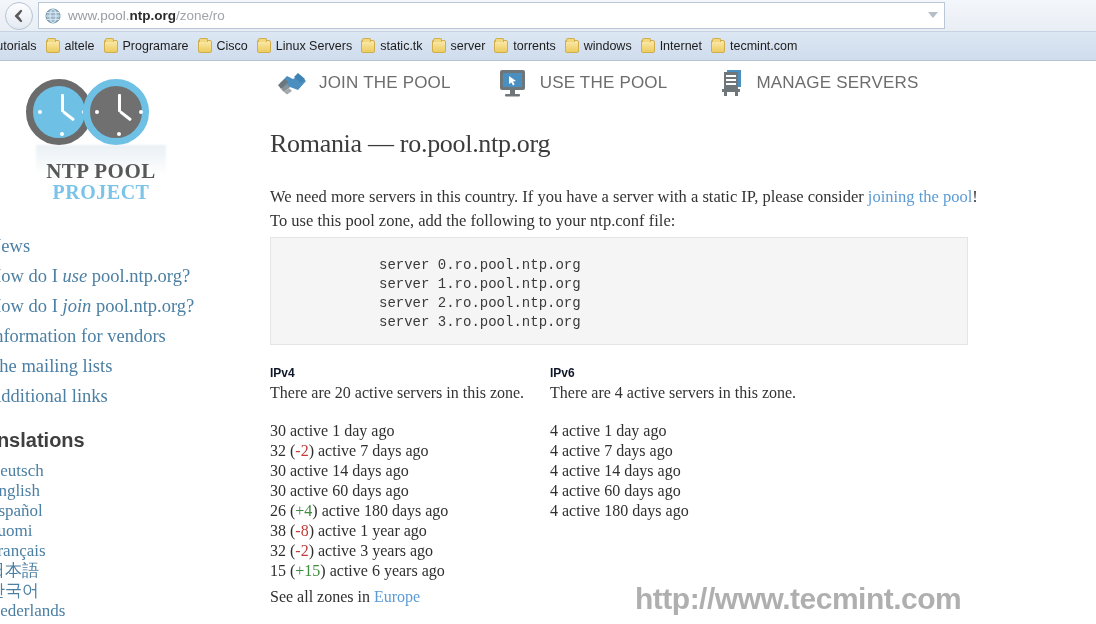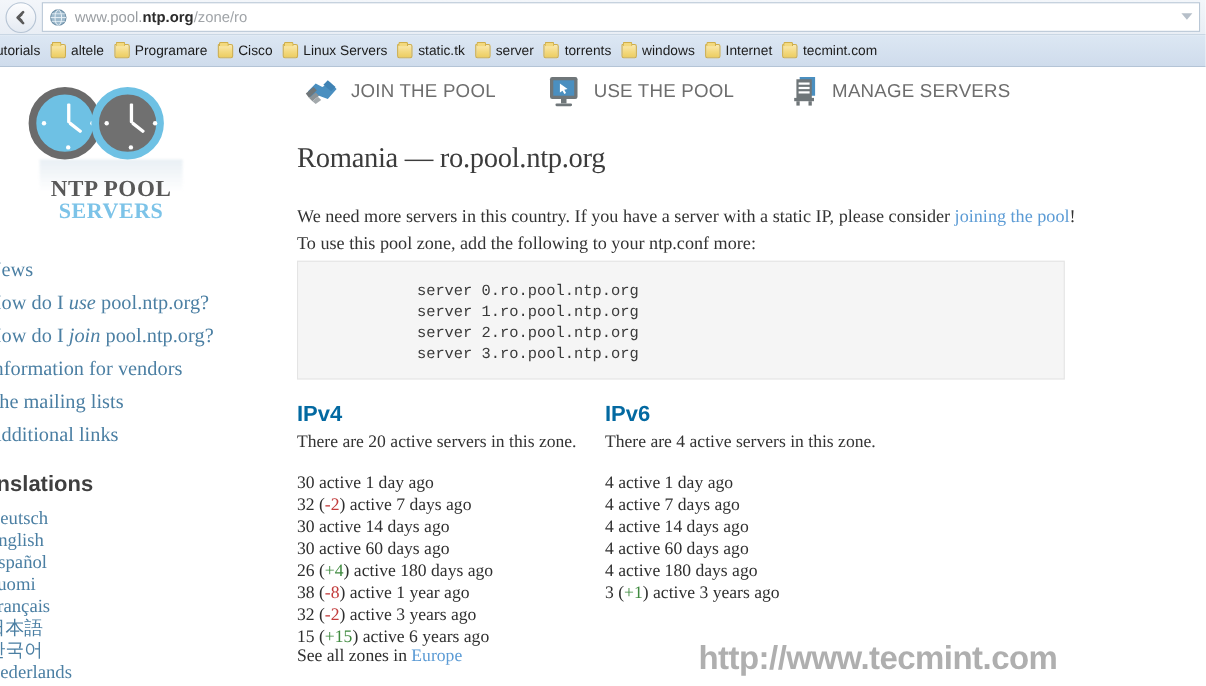--- a/index.html
+++ b/index.html
@@ -22,21 +22,21 @@
     position: absolute; left: 5px; top: 2px;
     width: 28px; height: 28px; border-radius: 50%;
     background: linear-gradient(to bottom, #fdfdfe 0%, #e4eaf2 100%);
     border: 1px solid #b6c4d4;
     display: flex; align-items: center; justify-content: center;
     cursor: pointer;
   }
   .back-button svg { display: block; }
   .address-bar {
     position: absolute; left: 38px; top: 2px;
-    width: 1053px; height: 27px;
+    width: 907px; height: 27px;
     background: #ffffff;
     border: 1px solid #b9c7d6;
     display: flex; align-items: center;
   }
   .favicon {
     width: 16px; height: 16px; margin-left: 6px; margin-right: 7px;
     flex: 0 0 auto;
   }
   .url-text {
     font-family: "Liberation Sans", sans-serif;
@@ -224,21 +224,21 @@
 
   .stats {
     position: absolute; left: 0; top: 305px; width: 826px;
   }
   .stat-col { position: absolute; top: 0; }
   .col-v4 { left: 0; width: 280px; }
   .col-v6 { left: 280px; width: 300px; }
   .stat-head {
     margin: 0 0 4px 0;
     font-family: "Liberation Sans", sans-serif;
-    font-weight: bold; font-size: 20px; color: #0369a1;
+    font-weight: bold; font-size: 12px; color: #0f172a;
   }
   .stat-sub {
     font-family: "Liberation Serif", serif;
     font-size: 16px; color: #333333;
     white-space: nowrap;
   }
   .stat-list {
     margin: 19px 0 0 0; padding: 0; list-style: none;
   }
   .stat-list li {
@@ -352,21 +352,21 @@
       </div>
       <div class="clock clock-b">
         <div class="hand" style="left:28px; top:8px; width:3px; height:18px;"></div>
         <div class="hand" style="left:30px; top:24px; width:14px; height:3px; transform-origin: 0 50%; transform: rotate(38deg);"></div>
         <div class="hand" style="left:5px;  top:24px;  width:4px; height:4px; border-radius:50%;"></div>
         <div class="hand" style="left:49px; top:24px;  width:4px; height:4px; border-radius:50%;"></div>
         <div class="hand" style="left:27px; top:46px;  width:4px; height:4px; border-radius:50%;"></div>
       </div>
       <div class="logo-text">
         <div class="l1">NTP POOL</div>
-        <div class="l2">SERVERS</div>
+        <div class="l2">PROJECT</div>
       </div>
     </div>
 
     <div class="nav-links" id="nav-links">
         <a class="nav-link">News</a>
         <a class="nav-link">How do I <i>use</i> pool.ntp.org?</a>
         <a class="nav-link">How do I <i>join</i> pool.ntp.org?</a>
         <a class="nav-link">Information for vendors</a>
         <a class="nav-link">The mailing lists</a>
         <a class="nav-link">Additional links</a>
@@ -430,21 +430,21 @@
         <span class="topnav-label">MANAGE SERVERS</span>
       </a>
     </div>
 
     <h1 class="page-title">Romania — ro.pool.ntp.org</h1>
 
     <div class="lede">
       <span>We need more servers in this country. If you have a server with a static IP, please consider </span><a>joining the pool</a><span>!</span>
     </div>
 
-    <div class="lede-2">To use this pool zone, add the following to your ntp.conf more:</div>
+    <div class="lede-2">To use this pool zone, add the following to your ntp.conf file:</div>
 
     <div class="codeblock">
       <pre>server 0.ro.pool.ntp.org
 server 1.ro.pool.ntp.org
 server 2.ro.pool.ntp.org
 server 3.ro.pool.ntp.org</pre>
     </div>
 
     <div class="stats">
       <div class="stat-col col-v4">
@@ -464,21 +464,20 @@
 
       <div class="stat-col col-v6">
         <h3 class="stat-head">IPv6</h3>
         <div class="stat-sub">There are 4 active servers in this zone.</div>
         <ul class="stat-list" id="ipv6-list">
             <li><span>4 </span><span>active 1 day ago</span></li>
             <li><span>4 </span><span>active 7 days ago</span></li>
             <li><span>4 </span><span>active 14 days ago</span></li>
             <li><span>4 </span><span>active 60 days ago</span></li>
             <li><span>4 </span><span>active 180 days ago</span></li>
-            <li><span>3 </span>(<span class="delta-pos">+1</span>) <span>active 3 years ago</span></li>
           </ul>
       </div>
     </div>
 
     <div class="see-all">
       <span>See all zones in </span><a>Europe</a>
     </div>
 
     <div class="watermark">http://www.tecmint.com</div>
   </div>

